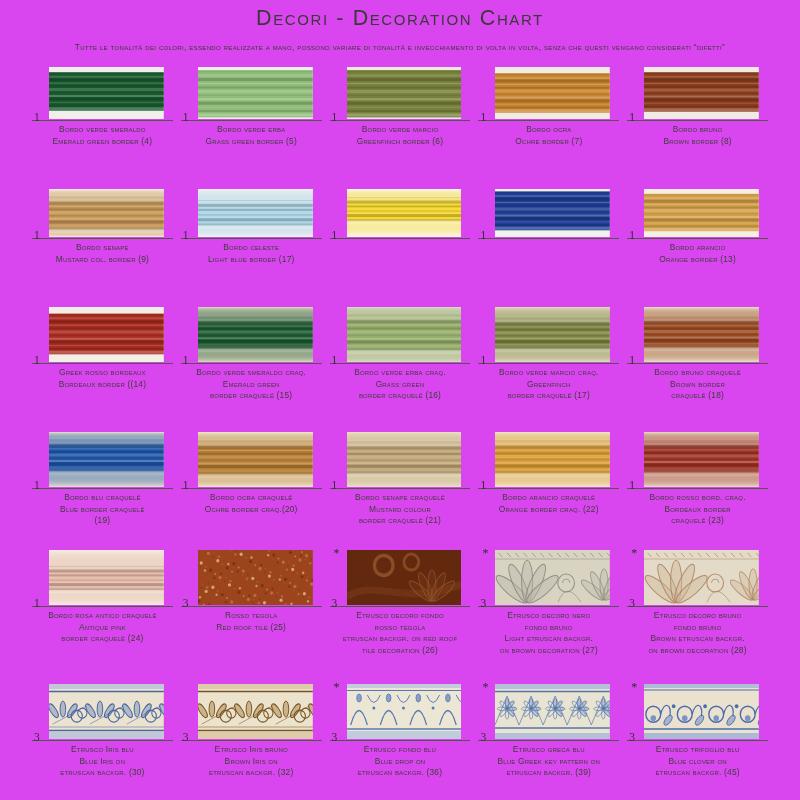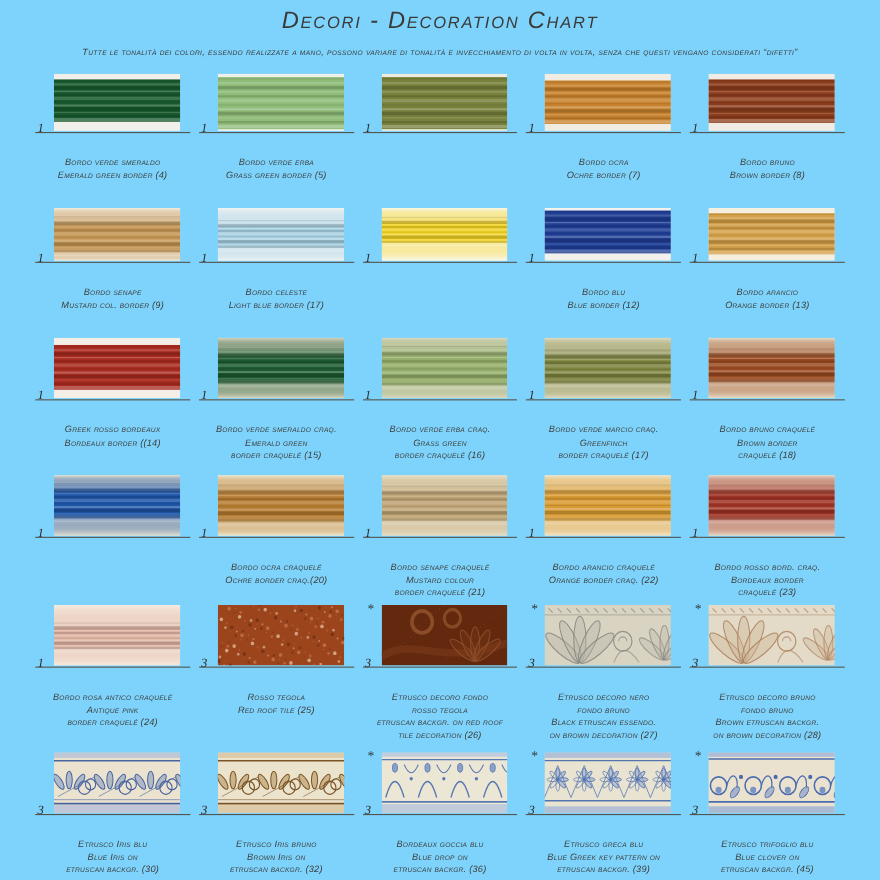--- a/index.html
+++ b/index.html
@@ -1,32 +1,32 @@
 <!DOCTYPE html>
 <html><head>
 <meta charset="utf-8">
 <style>
   html,body{margin:0;padding:0;background:#ffffff;}
-  .page{position:relative;width:800px;height:800px;overflow:hidden;background:#7dd3fc;
-        font-family:"Liberation Sans",sans-serif;color:#3c3c38;font-style:italic;}
+  .page{position:relative;width:800px;height:800px;overflow:hidden;background:#d946ef;
+        font-family:"Liberation Sans",sans-serif;color:#3c3c38;}
   .title{margin:6px 0 0;text-align:center;font-size:21.5px;font-weight:400;
          font-variant:small-caps;letter-spacing:1.6px;color:#3a3a38;}
   .subtitle{text-align:center;font-size:8.2px;font-variant:small-caps;letter-spacing:0.35px;
             margin-top:12px;color:#3a3a38;}
   #grid{width:744px;margin:15px auto 0;display:grid;grid-template-columns:repeat(5,1fr);
         grid-template-rows:122px 118px 125px 118px 134px 118px;}
   .cell{position:relative;padding:0 4px;}
   .swatch-area{position:relative;margin:0 9px 0 17px;}
   .swatch-area svg{display:block;width:100%;height:100%;}
   .num{position:absolute;left:-15px;bottom:-4px;font-family:"Liberation Serif",serif;
        font-size:11.5px;color:#2e2e2c;}
   .star{position:absolute;left:-13px;top:-4px;font-size:12px;color:#2e2e2c;
         font-family:"Liberation Serif",serif;}
   .rule{border-bottom:1.3px solid #55544f;margin-top:1px;}
-  .caption{margin-top:21px;text-align:center;font-variant:small-caps;font-size:8.4px;
+  .caption{margin-top:3px;text-align:center;font-variant:small-caps;font-size:8.4px;
            line-height:11.6px;letter-spacing:0.2px;color:#3e3e3a;}
   .cap-line{white-space:nowrap;}
 </style>
 </head>
 <body>
 
 <div class="page">
   <h1 class="title">Decori - Decoration Chart</h1>
   <div class="subtitle">Tutte le tonalità dei colori, essendo realizzate a mano, possono variare di tonalità e invecchiamento di volta in volta, senza che questi vengano considerati “difetti”</div>
   <div id="grid">
@@ -102,20 +102,24 @@
               <line x1="0" y1="28.4" x2="124" y2="28.4" stroke="#000" stroke-opacity="0.10" stroke-width="1"></line>
               <line x1="0" y1="32.3" x2="124" y2="32.3" stroke="#fff" stroke-opacity="0.24" stroke-width="2"></line>
               <line x1="0" y1="36.2" x2="124" y2="36.2" stroke="#000" stroke-opacity="0.18" stroke-width="3"></line>
               <line x1="0" y1="40.2" x2="124" y2="40.2" stroke="#fff" stroke-opacity="0.16" stroke-width="1"></line>
               <line x1="0" y1="44.1" x2="124" y2="44.1" stroke="#000" stroke-opacity="0.14" stroke-width="2"></line>
               <line x1="0" y1="48.1" x2="124" y2="48.1" stroke="#fff" stroke-opacity="0.24" stroke-width="3"></line>
             </svg>
           </div>
         </div>
         <div class="rule"></div>
+        <div class="caption">
+          <div class="cap-line">Bordo verde marcio</div>
+          <div class="cap-line">Greenfinch border (6)</div>
+        </div>
       </div>
       <div class="cell">
         <div class="swatch-area" style="height: 52px;">
           <span class="num">1</span>
           <div style="height: 100%;">
             <svg viewBox="0 0 124 52" preserveAspectRatio="none" xmlns="http://www.w3.org/2000/svg">
               <rect width="124" height="52" fill="#f1ece1"></rect>
               <rect y="6.2" width="124" height="39.5" fill="#c8832e"></rect>
               <line x1="0" y1="7.6" x2="124" y2="7.6" stroke="#000" stroke-opacity="0.10" stroke-width="1"></line>
               <line x1="0" y1="10.9" x2="124" y2="10.9" stroke="#fff" stroke-opacity="0.16" stroke-width="2"></line>
@@ -292,24 +296,20 @@
               <line x1="0" y1="23.1" x2="124" y2="23.1" stroke="#000" stroke-opacity="0.10" stroke-width="1"></line>
               <line x1="0" y1="26.4" x2="124" y2="26.4" stroke="#fff" stroke-opacity="0.24" stroke-width="2"></line>
               <line x1="0" y1="29.6" x2="124" y2="29.6" stroke="#000" stroke-opacity="0.18" stroke-width="3"></line>
               <line x1="0" y1="32.9" x2="124" y2="32.9" stroke="#fff" stroke-opacity="0.16" stroke-width="1"></line>
               <line x1="0" y1="36.1" x2="124" y2="36.1" stroke="#000" stroke-opacity="0.14" stroke-width="2"></line>
               <line x1="0" y1="39.3" x2="124" y2="39.3" stroke="#fff" stroke-opacity="0.24" stroke-width="3"></line>
             </svg>
           </div>
         </div>
         <div class="rule"></div>
-        <div class="caption">
-          <div class="cap-line">Bordo blu</div>
-          <div class="cap-line">Blue border (12)</div>
-        </div>
       </div>
       <div class="cell">
         <div class="swatch-area" style="height: 48px;">
           <span class="num">1</span>
           <div style="height: 100%;">
             <svg viewBox="0 0 124 48" preserveAspectRatio="none" xmlns="http://www.w3.org/2000/svg">
               <rect width="124" height="48" fill="#f5efdf"></rect>
               <rect y="4.8" width="124" height="37.4" fill="#d3a049"></rect>
               <line x1="0" y1="6.0" x2="124" y2="6.0" stroke="#000" stroke-opacity="0.10" stroke-width="1"></line>
               <line x1="0" y1="9.2" x2="124" y2="9.2" stroke="#fff" stroke-opacity="0.16" stroke-width="2"></line>
@@ -542,20 +542,25 @@
               <line x1="0" y1="26.0" x2="124" y2="26.0" stroke="#000" stroke-opacity="0.10" stroke-width="1"></line>
               <line x1="0" y1="29.0" x2="124" y2="29.0" stroke="#fff" stroke-opacity="0.24" stroke-width="2"></line>
               <line x1="0" y1="32.0" x2="124" y2="32.0" stroke="#000" stroke-opacity="0.18" stroke-width="3"></line>
               <line x1="0" y1="35.0" x2="124" y2="35.0" stroke="#fff" stroke-opacity="0.16" stroke-width="1"></line>
               <line x1="0" y1="38.1" x2="124" y2="38.1" stroke="#000" stroke-opacity="0.14" stroke-width="2"></line>
               <line x1="0" y1="41.1" x2="124" y2="41.1" stroke="#fff" stroke-opacity="0.24" stroke-width="3"></line>
             </svg>
           </div>
         </div>
         <div class="rule"></div>
+        <div class="caption">
+          <div class="cap-line">Bordo blu craquelé</div>
+          <div class="cap-line">Blue border craquelé</div>
+          <div class="cap-line">(19)</div>
+        </div>
       </div>
       <div class="cell">
         <div class="swatch-area" style="height: 55px;">
           <span class="num">1</span>
           <div style="height: 100%;">
             <svg viewBox="0 0 124 55" preserveAspectRatio="none" xmlns="http://www.w3.org/2000/svg">
               <rect width="124" height="55" fill="#f2ead3"></rect>
               <defs>
                 <linearGradient id="g16" x1="0" y1="0" x2="0" y2="1">
                   <stop offset="0" stop-color="#f2ead3"></stop>
@@ -1009,21 +1014,21 @@
               <circle cx="76.88" cy="33" r="9" fill="none" stroke="#85857d" stroke-width="1.2" stroke-opacity="0.8"></circle>
               <path d="M76.88 33 m-4 0 a4 4 0 1 1 8 0" fill="none" stroke="#85857d" stroke-width="1" stroke-opacity="0.7"></path>
               <path d="M68.2 52.25 Q 76.88 30.250000000000004 93 52.25" fill="none" stroke="#85857d" stroke-width="1" stroke-opacity="0.6"></path>
             </svg>
           </div>
         </div>
         <div class="rule"></div>
         <div class="caption">
           <div class="cap-line">Etrusco decoro nero</div>
           <div class="cap-line">fondo bruno</div>
-          <div class="cap-line">Black etruscan essendo.</div>
+          <div class="cap-line">Light etruscan backgr.</div>
           <div class="cap-line">on brown decoration (27)</div>
         </div>
       </div>
       <div class="cell">
         <div class="swatch-area" style="height: 55px;">
           <span class="star">*</span>
           <span class="num">3</span>
           <div style="height: 100%;">
             <svg viewBox="0 0 124 55" preserveAspectRatio="none" xmlns="http://www.w3.org/2000/svg">
               <rect width="124" height="55" fill="#e3dac7"></rect>
@@ -1181,21 +1186,21 @@
               <circle cx="93" cy="24" r="1.6" fill="#5878b3"></circle>
               <path d="M100 41 Q 109 12 118 41" fill="none" stroke="#5878b3" stroke-width="1.3"></path>
               <ellipse cx="109" cy="14" rx="2.5" ry="4" fill="#8aa0c8" stroke="#5878b3" stroke-width="0.8"></ellipse>
               <path d="M118 11 Q 125 26 132 11" fill="none" stroke="#5878b3" stroke-width="1"></path>
               <circle cx="125" cy="24" r="1.6" fill="#5878b3"></circle>
             </svg>
           </div>
         </div>
         <div class="rule"></div>
         <div class="caption">
-          <div class="cap-line">Bordeaux goccia blu</div>
+          <div class="cap-line">Etrusco fondo blu</div>
           <div class="cap-line">Blue drop on</div>
           <div class="cap-line">etruscan backgr. (36)</div>
         </div>
       </div>
       <div class="cell">
         <div class="swatch-area" style="height: 55px;">
           <span class="star">*</span>
           <span class="num">3</span>
           <div style="height: 100%;">
             <svg viewBox="0 0 124 55" preserveAspectRatio="none" xmlns="http://www.w3.org/2000/svg">

